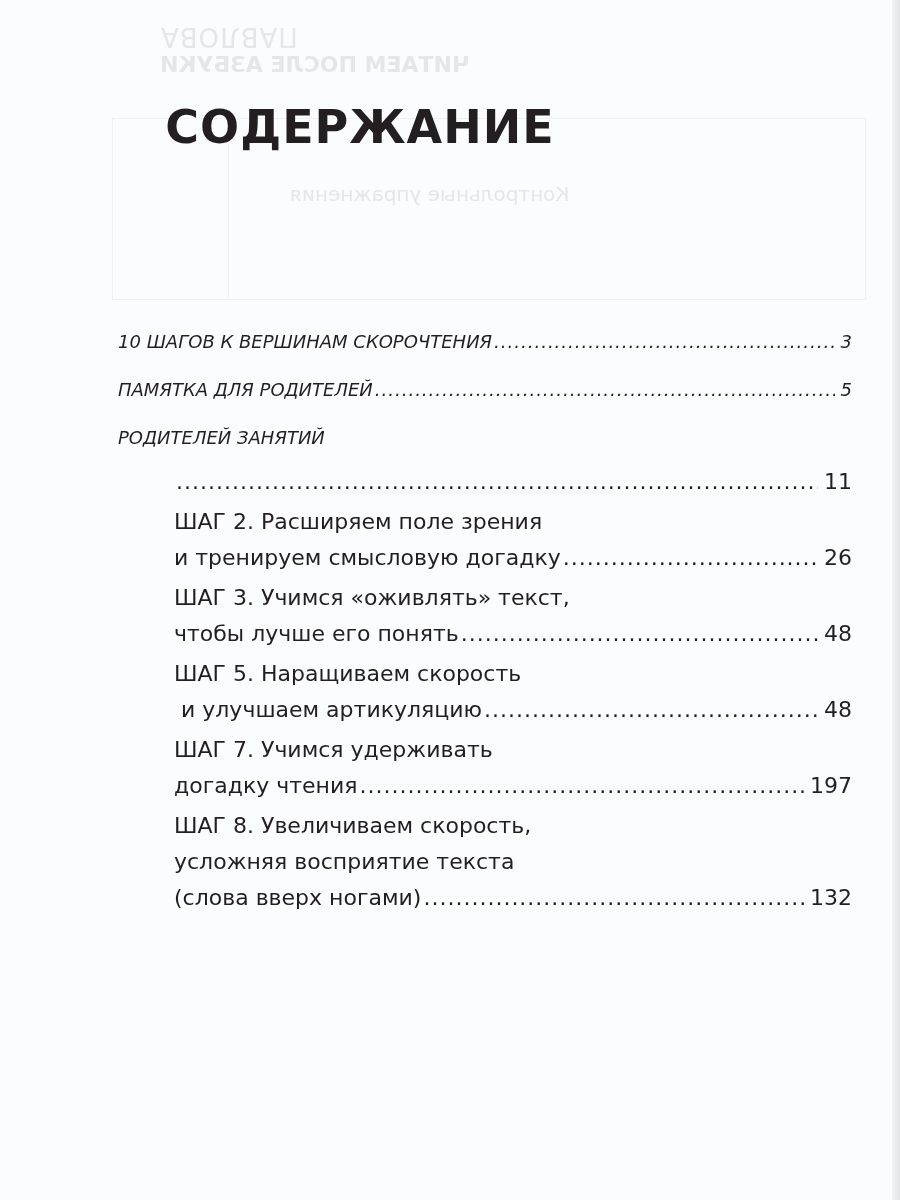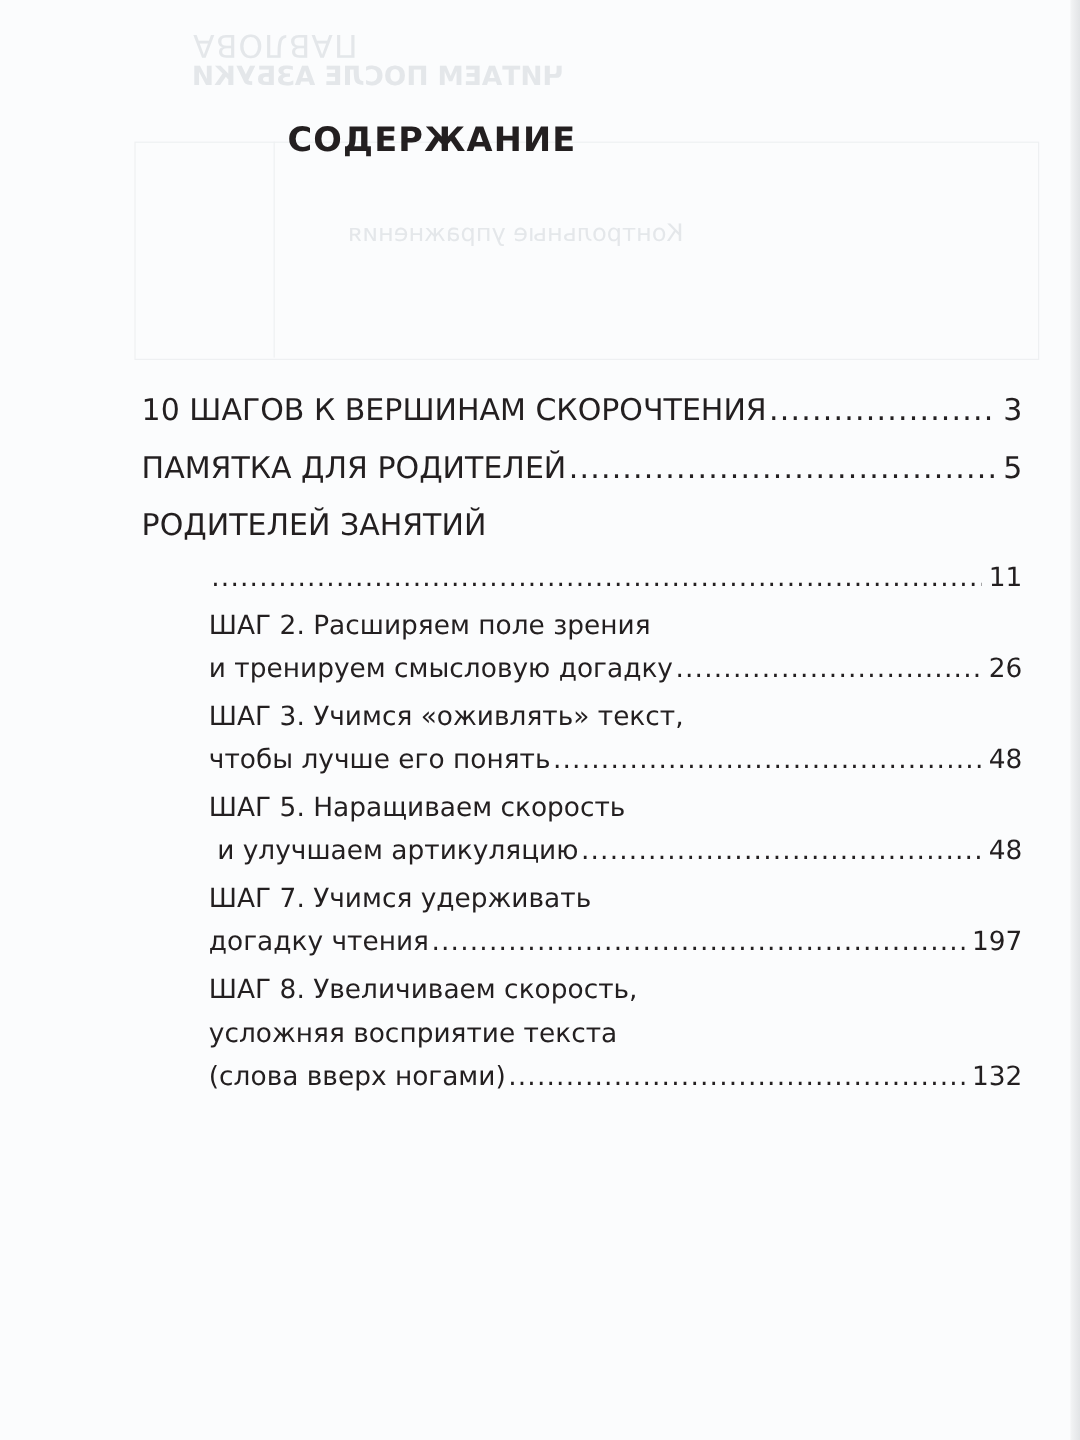--- a/index.html
+++ b/index.html
@@ -14,31 +14,31 @@
   .bleed-author { left: 160px; top: 22px; font-size: 26px; transform: scaleY(-1) scaleX(-1); letter-spacing: 1px; }
   .bleed-title { left: 160px; top: 52px; font-size: 22px; font-weight: bold; transform: scaleX(-1); }
   .bleed-frame { position: absolute; left: 112px; top: 118px; width: 752px; height: 180px; border: 1px solid #eef0f2; }
   .bleed-vline { position: absolute; left: 228px; top: 118px; width: 1px; height: 180px; background: #eef0f2; }
   .bleed-ctl { left: 290px; top: 182px; font-size: 20px; transform: scaleX(-1); }
   .right-edge { position: absolute; right: 0; top: 0; width: 8px; height: 1200px; background: linear-gradient(to right, #f3f4f5, #e2e4e6); }
 
   h1 {
     position: absolute; left: 0; width: 720px; top: 100px;
     margin: 0; text-align: center;
-    font-size: 28px; font-weight: bold; letter-spacing: 1px;
+    font-size: 46px; font-weight: bold; letter-spacing: 1px;
   }
   .toc { position: absolute; left: 118px; top: 320px; width: 734px; }
   .entry { font-size: 25px; line-height: 38px; }
   .top-entry { margin-bottom: 4px; height: 44px; }
   .sub { margin-left: 56px; margin-bottom: 4px; }
   .line { display: flex; align-items: baseline; white-space: nowrap; height: 36px; line-height: 36px; }
   .dots { flex: 1; overflow: hidden; margin: 0 6px 0 2px; }
   .dots::after { content: "................................................................................................................"; letter-spacing: 1px; }
   .pg { text-align: right; }
-  .top-entry .line { height: 44px; line-height: 44px; font-size: 25px; }
+  .top-entry .line { height: 44px; line-height: 44px; font-size: 18px; font-style: italic; }
   .sub .line { font-size: 22px; }
 </style>
 </head>
 <body>
 
 <div class="bleed bleed-author">ПАВЛОВА</div>
 <div class="bleed bleed-title">ЧИТАЕМ ПОСЛЕ АЗБУКИ</div>
 <div class="bleed-frame"></div>
 <div class="bleed-vline"></div>
 <div class="bleed bleed-ctl">Контрольные упражнения</div>

